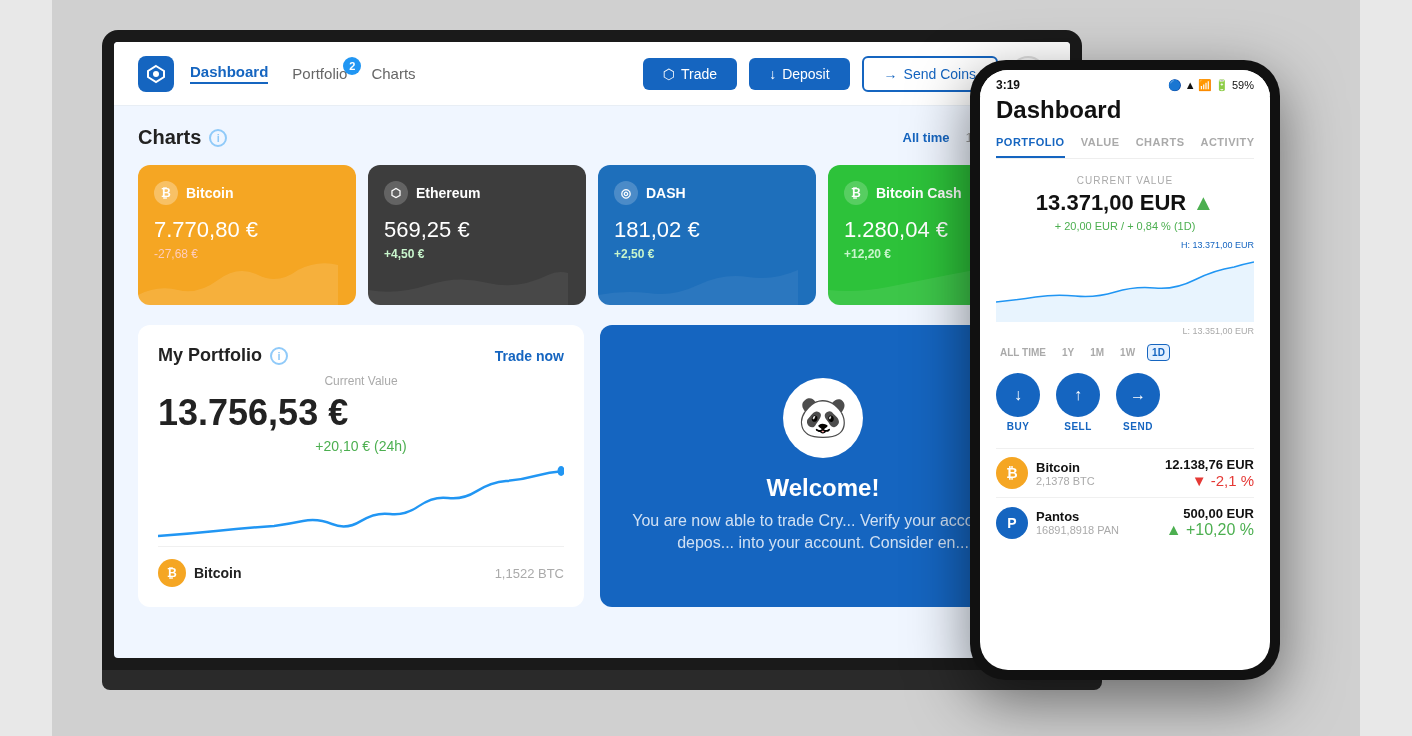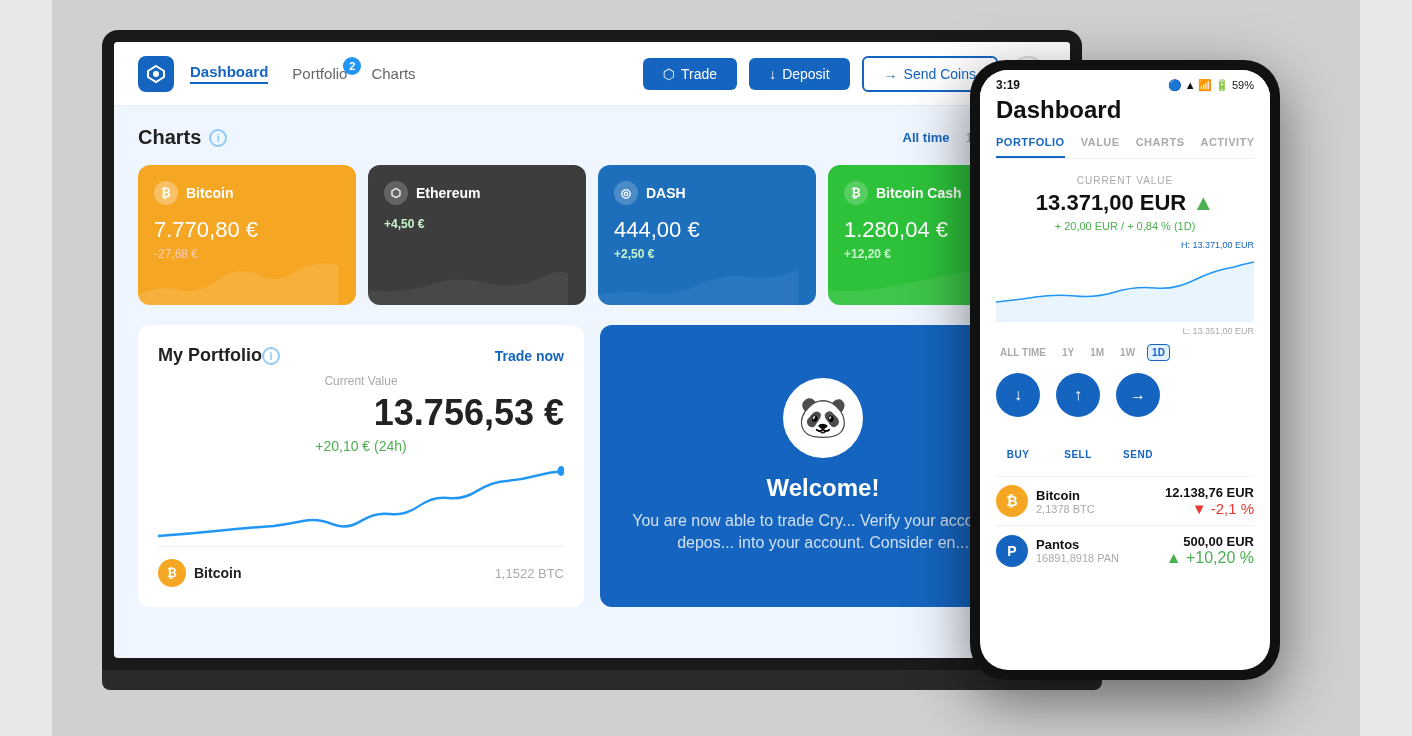--- a/index.html
+++ b/index.html
@@ -333,41 +333,42 @@
       align-items: center;
       margin-bottom: 8px;
     }
 
     .portfolio-title {
       font-size: 18px;
       font-weight: 700;
       color: #222;
       display: flex;
       align-items: center;
+      gap: 8px;
     }
 
     .trade-now-link {
       color: #1565c0;
       font-size: 14px;
       font-weight: 600;
       cursor: pointer;
     }
 
     .current-value-label {
       font-size: 12px;
       color: #aaa;
       text-align: center;
       margin-bottom: 4px;
     }
 
     .portfolio-value {
       font-size: 36px;
       font-weight: 800;
       color: #222;
-      text-align: right;
+      text-align: left;
       margin-bottom: 4px;
     }
 
     .portfolio-change {
       color: #4caf50;
       font-size: 14px;
       text-align: center;
       margin-bottom: 12px;
     }
 
@@ -614,21 +615,20 @@
       justify-content: center;
       color: white;
       font-size: 16px;
     }
 
     .phone-action-label {
       font-size: 10px;
       font-weight: 700;
       color: #1565c0;
       letter-spacing: 0.5px;
-      margin-top: 28px;
     }
 
     .phone-coin-row {
       display: flex;
       align-items: center;
       justify-content: space-between;
       padding: 8px 0;
       border-top: 1px solid #f0f0f0;
     }
 
@@ -731,32 +731,33 @@
                   <svg class="chart-wave" viewBox="0 0 200 50" preserveAspectRatio="none">
                     <path d="M0,40 Q20,30 40,35 Q60,40 80,25 Q100,10 120,20 Q140,30 160,15 Q180,5 200,10 L200,50 L0,50 Z" fill="rgba(255,255,255,0.3)"></path>
                   </svg>
                 </div>
 
                 <div class="crypto-card ethereum">
                   <div class="crypto-card-header">
                     <div class="crypto-icon">⬡</div>
                     <span class="crypto-name">Ethereum</span>
                   </div>
+                  <div class="crypto-value">569,25 €</div>
                   <div class="crypto-change positive">+4,50 €</div>
                   <svg class="chart-wave" viewBox="0 0 200 50" preserveAspectRatio="none">
                     <path d="M0,35 Q30,40 60,30 Q90,20 120,28 Q150,35 180,20 Q190,15 200,18 L200,50 L0,50 Z" fill="rgba(255,255,255,0.15)"></path>
                   </svg>
                 </div>
 
                 <div class="crypto-card dash">
                   <div class="crypto-card-header">
                     <div class="crypto-icon">◎</div>
                     <span class="crypto-name">DASH</span>
                   </div>
-                  <div class="crypto-value">444,00 €</div>
+                  <div class="crypto-value">181,02 €</div>
                   <div class="crypto-change positive">+2,50 €</div>
                   <svg class="chart-wave" viewBox="0 0 200 50" preserveAspectRatio="none">
                     <path d="M0,40 Q25,35 50,38 Q75,42 100,30 Q125,18 150,22 Q175,26 200,15 L200,50 L0,50 Z" fill="rgba(255,255,255,0.15)"></path>
                   </svg>
                 </div>
 
                 <div class="crypto-card bitcoin-cash">
                   <div class="crypto-card-header">
                     <div class="crypto-icon">₿</div>
                     <span class="crypto-name">Bitcoin Cash</span>

